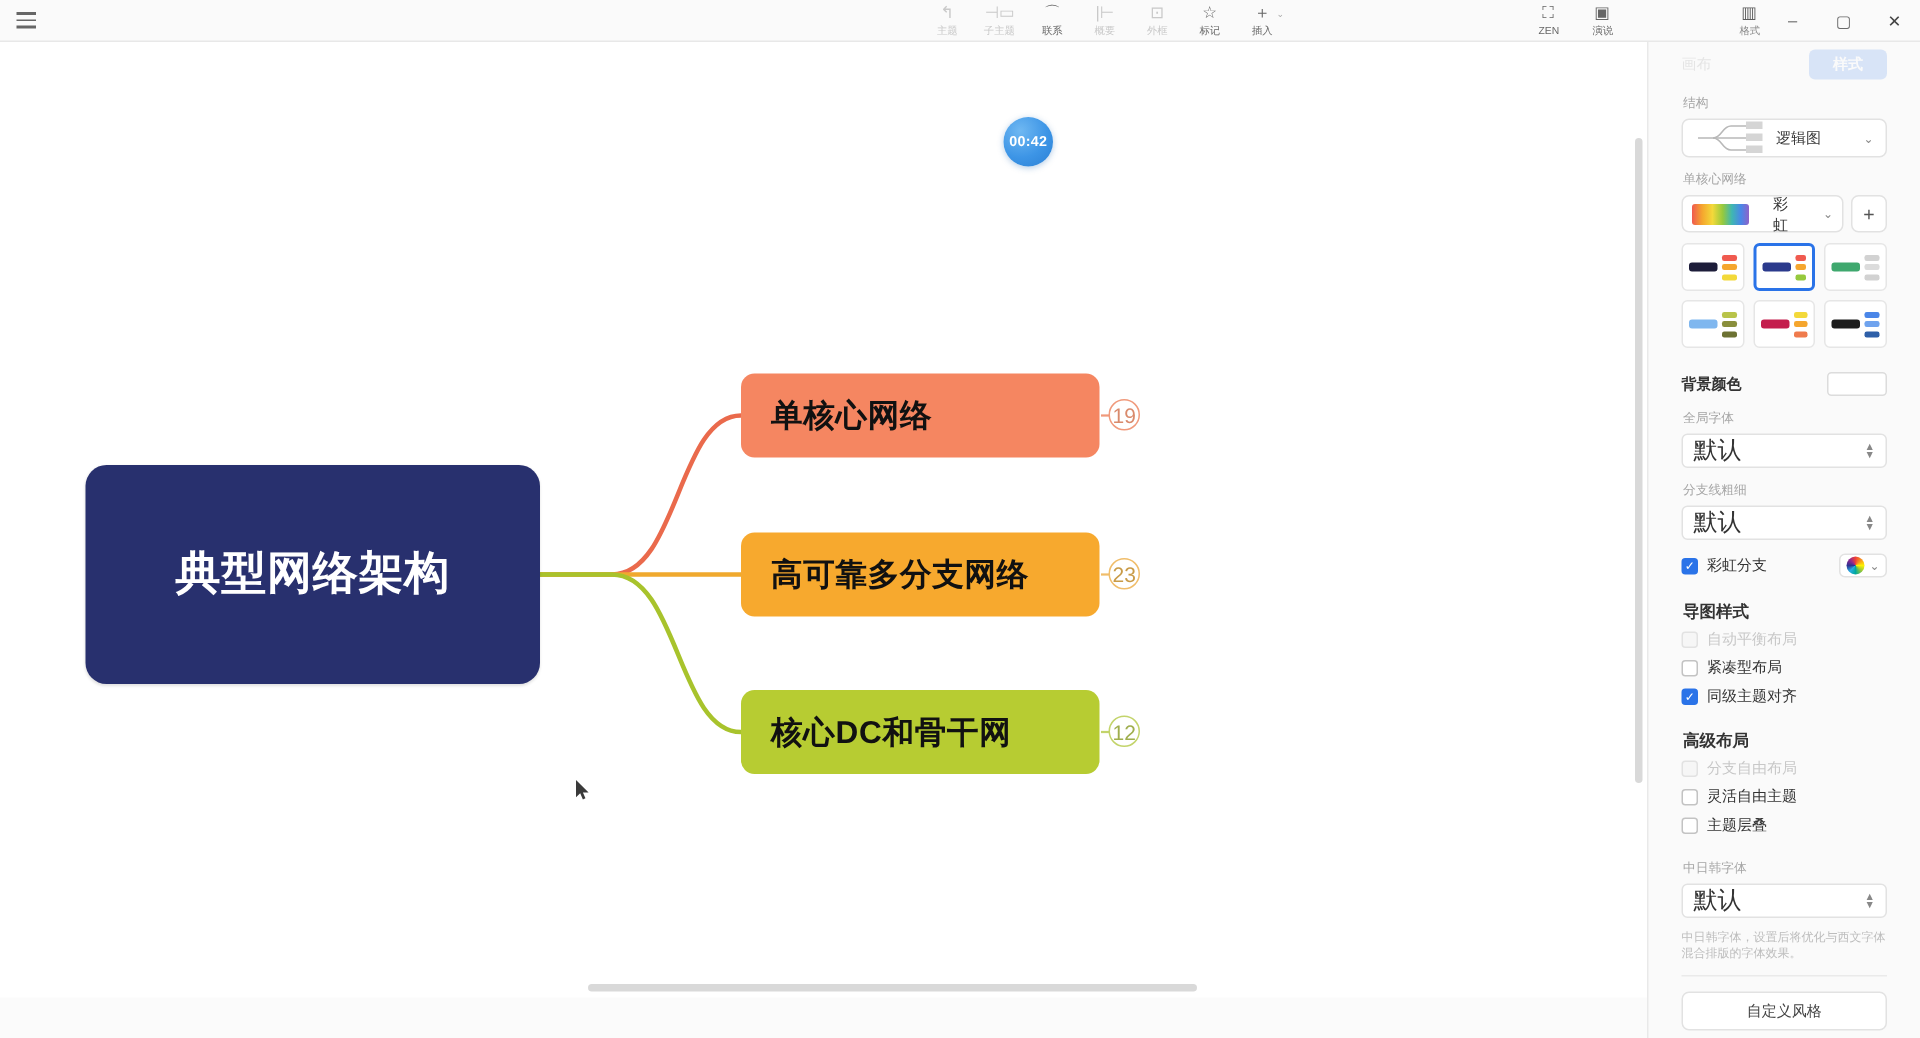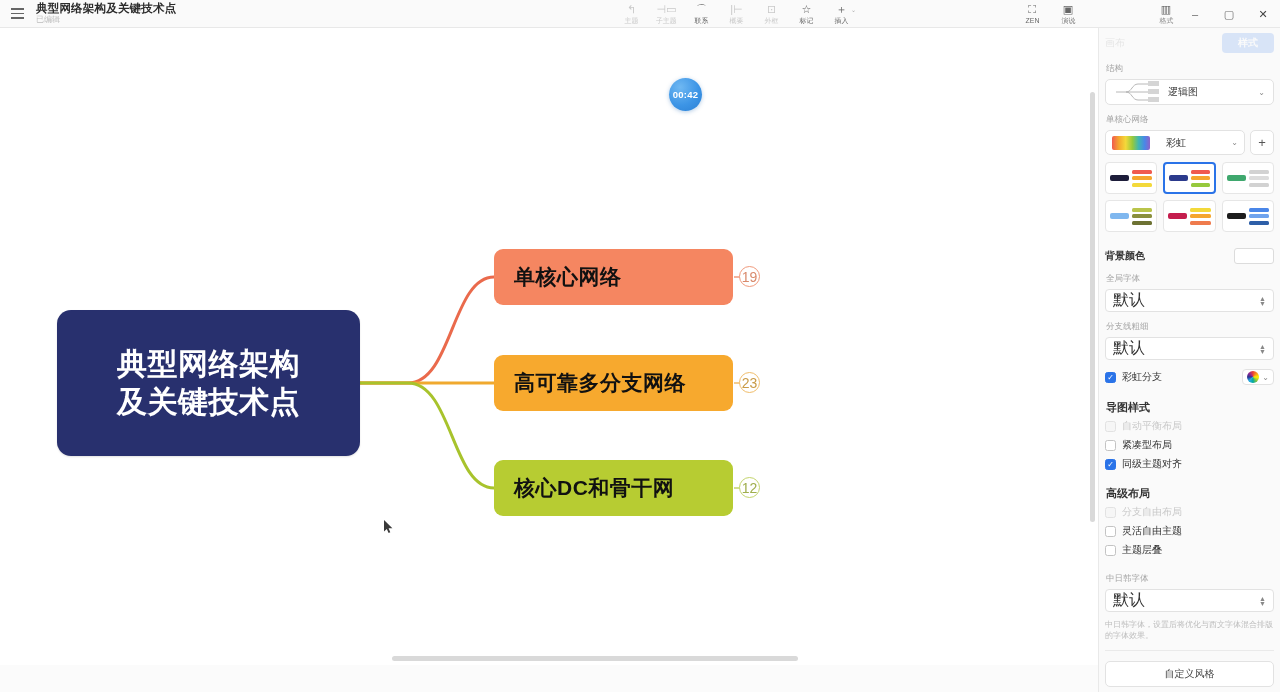--- a/index.html
+++ b/index.html
@@ -113,21 +113,21 @@
     position: absolute; left: 0; bottom: 0; width: 1098px; height: 27px;
     background: #f5f5f5; border-top: 1px solid #e6e6e6;
     display: flex; align-items: center; justify-content: flex-end; padding-right: 14px; gap: 16px;
   }
   .statusbar .si { font-size: 10px; color: #666; cursor: pointer; display: flex; align-items: center; gap: 3px; }
   .statusbar .spin { font-size: 8px; color: #999; line-height: 8px; }
 
   
   .panel {
     position: absolute; right: 0; top: 28px; width: 182px; height: 664px;
-    background: #fafafa; border-left: 1px solid #e9e9e9; padding: 0 6px;
+    background: #fafafa; border-left: 1px solid #e9e9e9; padding: 0 22px;
     overflow: hidden;
   }
   .panel-tabs { display: flex; align-items: center; gap: 12px; height: 26px; padding-top: 3px; opacity: .35; }
   .ptab { font-size: 10px; color: #777; cursor: pointer; }
   .ptab.active {
     background: #2a73e8; color: #fff; padding: 3px 16px; border-radius: 4px;
     opacity: 1; font-weight: bold; margin-left: auto;
   }
   .sec-label { font-size: 8.5px; color: #a5a5a5; margin: 9px 0 4px 1px; }
   .sec-label.strong { font-size: 11px; color: #333; font-weight: bold; margin-top: 15px; }
@@ -198,24 +198,20 @@
 <body>
 
 <div id="app">
 
   <div class="topbar">
     <div class="hamburger">
         <i></i>
         <i></i>
         <i></i>
       </div>
-    <div class="doc-title-wrap">
-      <div class="doc-title">典型网络架构及关键技术点</div>
-      <div class="doc-sub">已编辑</div>
-    </div>
 
     <div class="tools">
       <div class="tool dim">
         <div class="gl">↰</div>
         <div class="lb">主题</div>
       </div>
       <div class="tool dim">
         <div class="gl">⊣▭</div>
         <div class="lb">子主题</div>
       </div>
@@ -274,21 +270,20 @@
         <path d="M360,355 L408,355 C452,355 452,249 494,249" fill="none" stroke="#ea6a4c" stroke-width="3" stroke-linecap="round"></path>
         <path d="M360,355 L494,355" fill="none" stroke="#f0a92e" stroke-width="3" stroke-linecap="round"></path>
         <path d="M360,355 L408,355 C452,355 452,460 494,460" fill="none" stroke="#a8c32c" stroke-width="3" stroke-linecap="round"></path>
         <line x1="734" y1="249" x2="740" y2="249" stroke="#f09a7c" stroke-width="1.5"></line>
         <line x1="734" y1="355" x2="740" y2="355" stroke="#f0bd6a" stroke-width="1.5"></line>
         <line x1="734" y1="460" x2="740" y2="460" stroke="#c3d46b" stroke-width="1.5"></line>
       </svg>
 
       <div class="node central">
         <span>典型网络架构</span>
-        <span>及关键技术点</span>
       </div>
 
       <div class="node branch b1">单核心网络</div>
       <div class="node branch b2">高可靠多分支网络</div>
       <div class="node branch b3">核心DC和骨干网</div>
 
       <div class="badge o1">19</div>
       <div class="badge o2">23</div>
       <div class="badge o3">12</div>
     </div>

